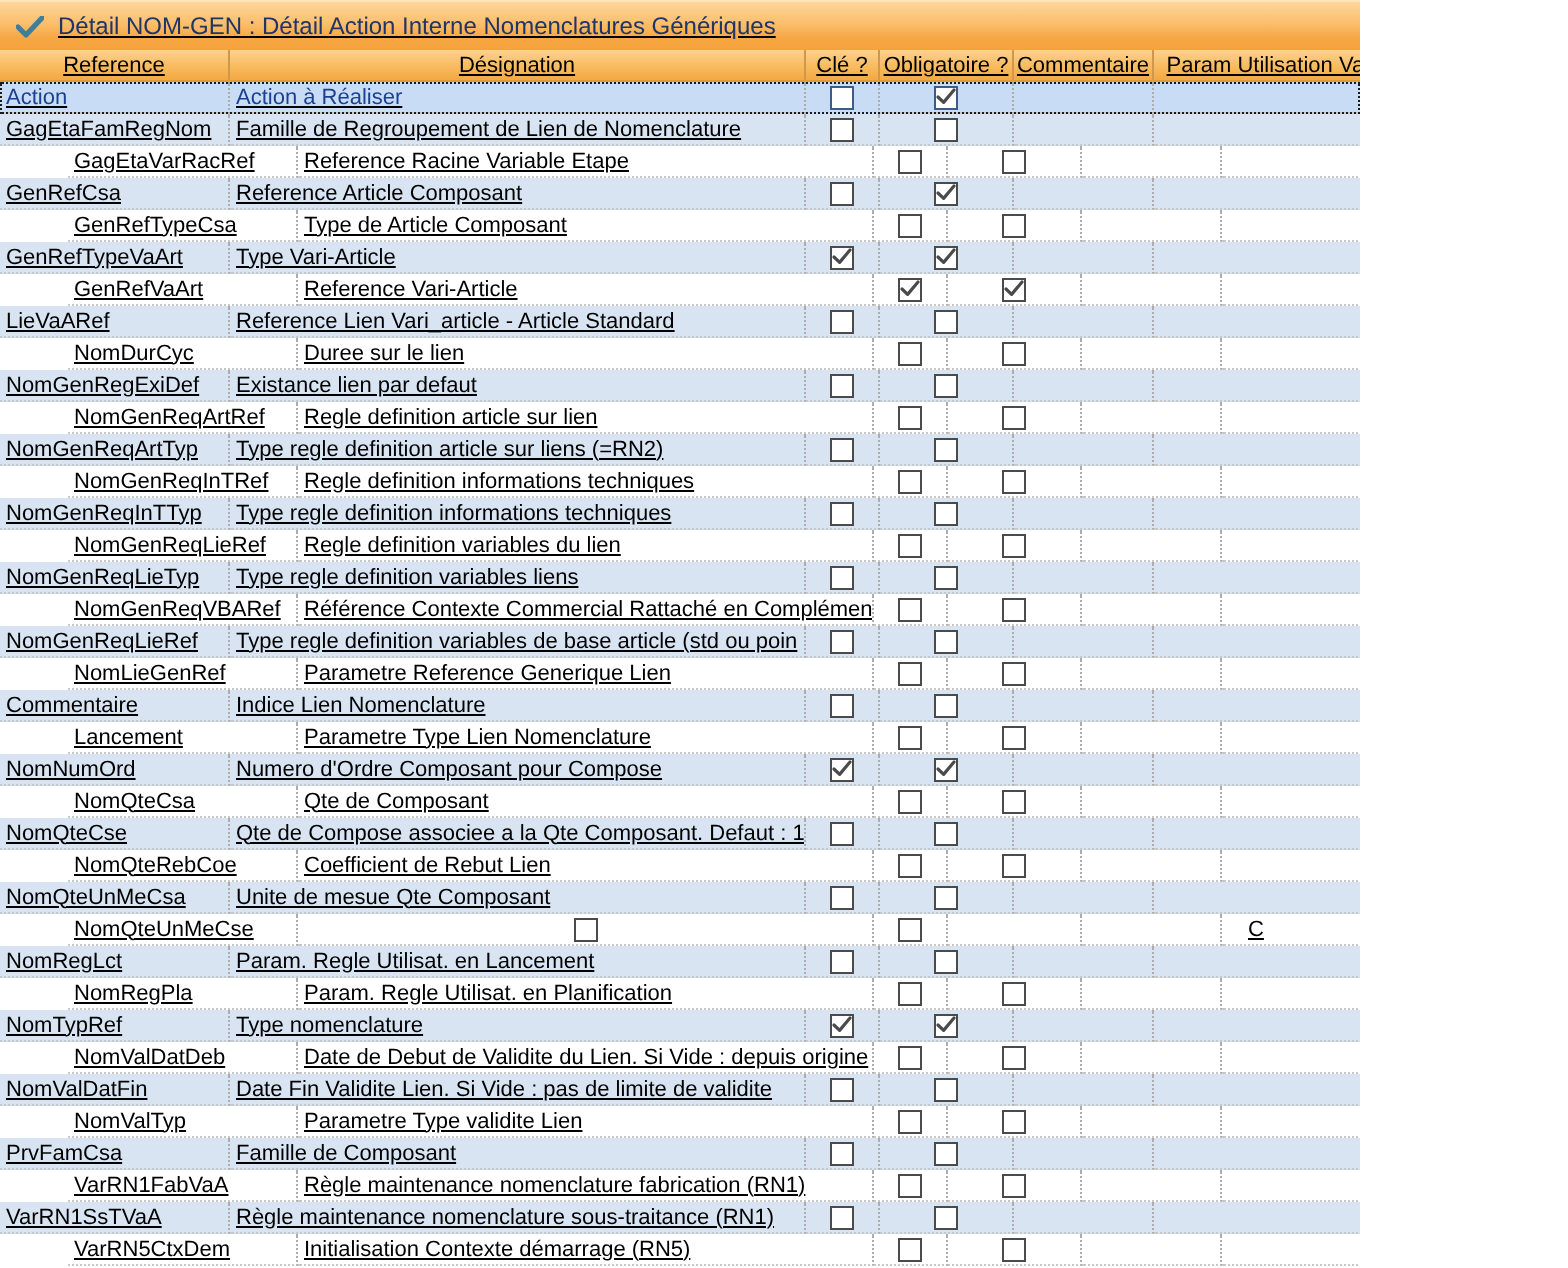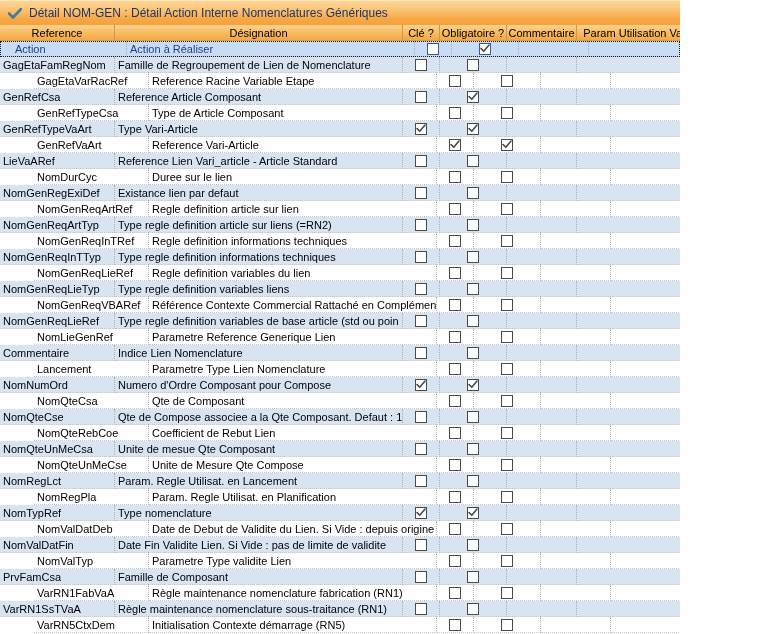--- a/index.html
+++ b/index.html
@@ -1,18 +1,18 @@
 <!DOCTYPE html>
 <html><head>
 <meta charset="utf-8">
 <style>
   * { margin:0; padding:0; box-sizing:border-box; }
   html,body { width:784px; height:634px; overflow:hidden; }
   body { font-family:"Liberation Sans", sans-serif; font-size:11px; background:#fff; }
-  .window { width:680px; height:634px; overflow:hidden; background:#fff; }
+  .window { width:680px; height:634px; overflow:hidden; background:#fff;text-decoration:underline; }
 
   .titlebar {
     height:25px; display:flex; align-items:center; padding-left:8px;
     background:linear-gradient(180deg,#FDD79B 0%,#FBBE6B 45%,#F6A743 75%,#F5A23C 100%);
     border-top:1px solid #FEE4B6;
   }
   .titlebar .check-icon { display:inline-flex; margin-right:7px; }
   .titlebar .title { color:#1F3568; font-size:12px; white-space:nowrap; }
 
   .grid-header {
@@ -28,21 +28,21 @@
 
   .rows { height:593px; overflow:hidden; }
   .row {
     display:grid; grid-template-columns:115px 288px 37px 67px 70px 116px 91px;
     height:16px; color:#000;
   }
   .row.alt  { background:#D9E4F3; }
   .row.plain{ background:#FFFFFF;padding-left:34px; }
   .row.selected {
     background:#C8DCF6; color:#1D3F91;
-    outline:1px dotted #1A1A1A; outline-offset:-1px;padding-left:12px;
+    outline:1px dotted #1A1A1A; outline-offset:-1px;
   }
   .cell {
     display:flex; align-items:center; overflow:hidden; white-space:nowrap;
     border-right:1px dotted #ADADAD; border-bottom:1px dotted #C8C8C8;
     padding-left:3px;
   }
   .cell:last-child { border-right:1px dotted #ADADAD; }
   .cell.center { justify-content:center; padding-left:0; }
   .cell.type   { padding-left:13px; }
 
@@ -442,21 +442,20 @@
       </div>
       <div class="cell center">
         <span class="checkbox"></span>
       </div>
       <div class="cell"></div>
       <div class="cell"></div>
       <div class="cell type">C</div>
     </div>
       <div class="row plain">
       <div class="cell">NomQteUnMeCse</div>
-      <div class="cell">Unite de Mesure Qte Compose</div>
       <div class="cell center">
         <span class="checkbox"></span>
       </div>
       <div class="cell center">
         <span class="checkbox"></span>
       </div>
       <div class="cell"></div>
       <div class="cell"></div>
       <div class="cell type">C</div>
     </div>

